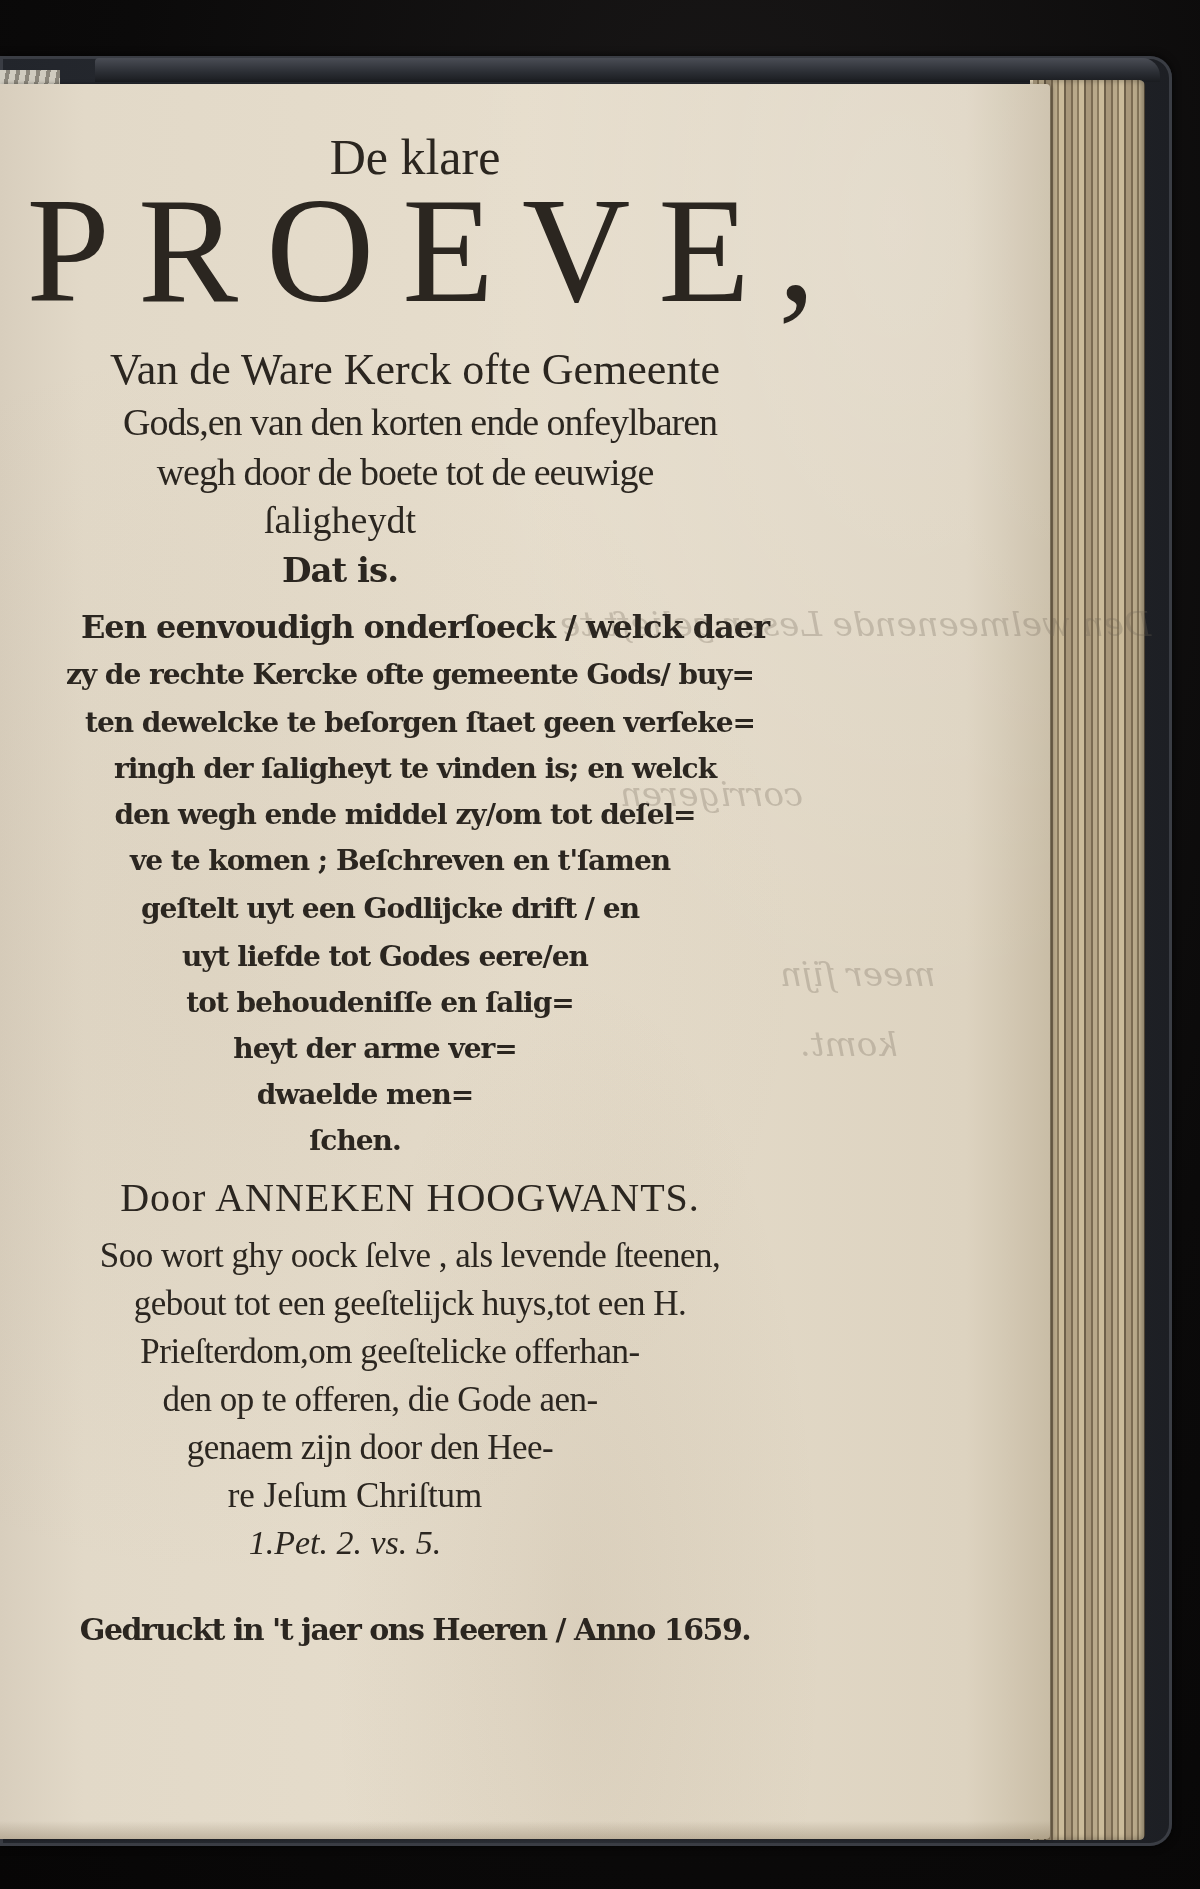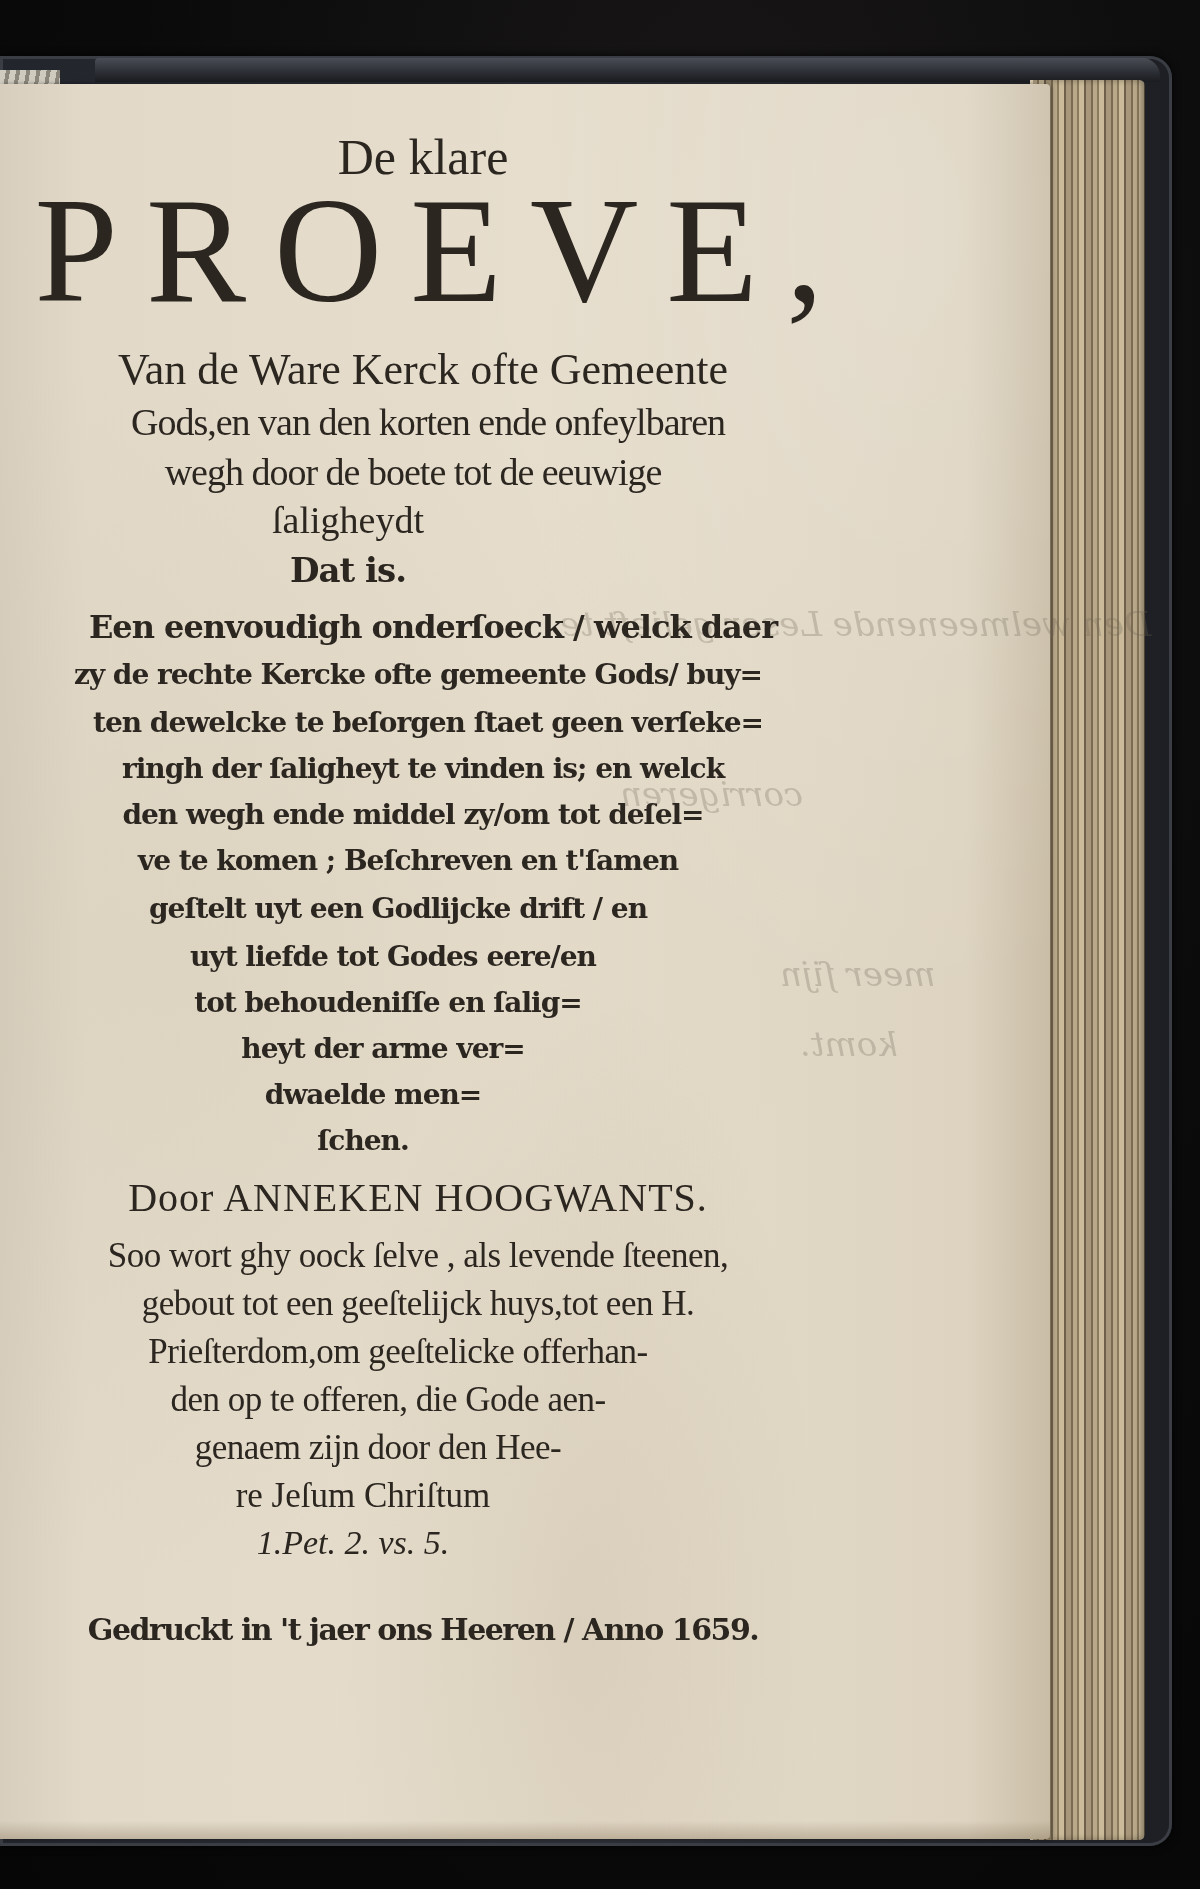--- a/index.html
+++ b/index.html
@@ -49,21 +49,21 @@
   .page-bottom-shadow {
     position:absolute; left:0; right:0; bottom:0; height:18px;
     background: linear-gradient(180deg, transparent, rgba(90,70,40,.25));
   }
   .bleed {
     position:absolute; font-family:"DejaVu Serif", serif; font-style:italic;
     color:rgba(110,100,85,.28); font-size:34px; transform:scaleX(-1);
     white-space:nowrap;
   }
   .tp {
-    position:absolute; left:8px; top:0; width:990px; height:100%;
+    position:absolute; left:0; top:0; width:990px; height:100%;
     color:#2b2620;
     text-align:center;
   }
   .line { position:absolute; left:0; width:100%; text-align:center; white-space:nowrap; }
   .roman { font-family:"Liberation Serif", "DejaVu Serif", serif; }
   .black { font-family:"DejaVu Serif", serif; font-weight:bold; letter-spacing:-1px; }
   .italic { font-family:"Liberation Serif", serif; font-style:italic; }
 </style>
 </head>
 <body>

